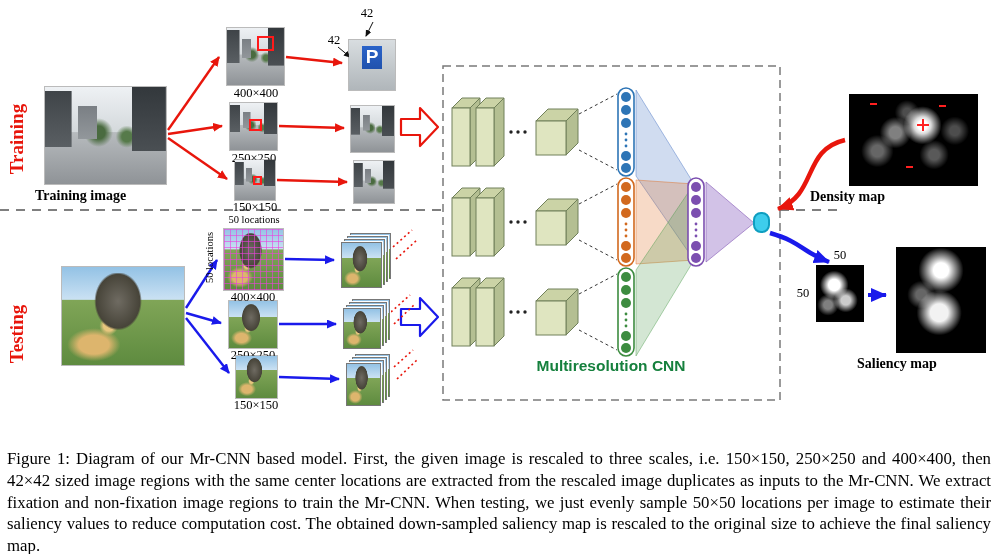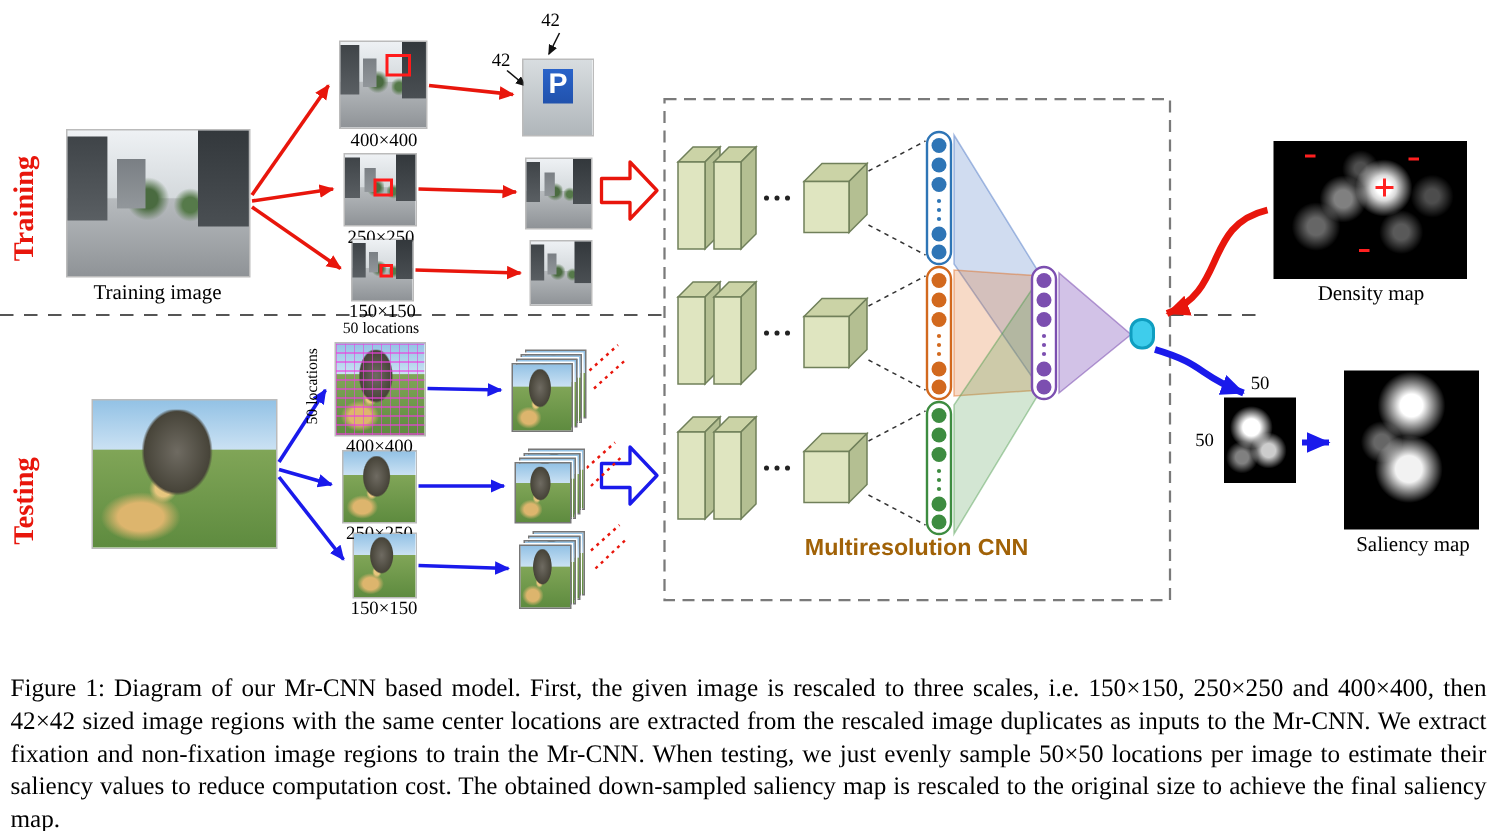--- a/index.html
+++ b/index.html
@@ -58,28 +58,28 @@
 
   .cross{position:absolute;left:53%;top:27%;width:12px;height:12px;}
   .cross::before{content:"";position:absolute;left:0;top:5px;width:12px;height:2px;background:#f22;}
   .cross::after{content:"";position:absolute;left:5px;top:0;width:2px;height:12px;background:#f22;}
   .tick{position:absolute;width:7px;height:2px;background:#ff2020;}
 
   .vlabel{position:absolute;font-family:"Liberation Serif",serif;font-weight:bold;font-size:19px;
     color:#e8160c;text-align:center;transform:rotate(-90deg);}
   .vlabel-sm{position:absolute;font-family:"Liberation Serif",serif;font-size:10.5px;color:#000;
     text-align:center;transform:rotate(-90deg);}
-  .cap{position:absolute;font-family:"Liberation Serif",serif;font-weight:normal;font-size:14px;
-    text-align:center;color:#000;}
+  .cap{position:absolute;font-family:"Liberation Serif",serif;font-weight:bold;font-size:14px;
+    color:#000;}
   .slabel{position:absolute;font-family:"Liberation Serif",serif;font-size:12.5px;color:#000;
     text-align:center;}
   .slabel-sm{position:absolute;font-family:"Liberation Serif",serif;font-size:10.5px;color:#000;
     text-align:center;}
   .cnn-title{position:absolute;font-family:"Liberation Sans",sans-serif;font-weight:bold;
-    font-size:15.5px;color:#a16207;text-align:center;}
+    font-size:15.5px;color:#15803d;text-align:center;}
   .figure-caption{position:absolute;left:7px;top:448px;width:984px;
     font-family:"Liberation Serif",serif;font-size:16.8px;line-height:21.8px;
     text-align:justify;color:#000;}
   .watermark{position:absolute;right:6px;top:526px;font-family:"Liberation Sans",sans-serif;
     font-size:13px;color:rgba(150,150,150,.75);background:rgba(205,205,205,.28);
     padding:1px 7px;border-radius:4px;letter-spacing:.5px;}
 </style>
 </head>
 <body>
 
@@ -314,24 +314,24 @@
   </div>
 
   <div class="cnn-title" style="left:521px;top:357px;width:180px">Multiresolution CNN</div>
 
   <div class="map density-map" style="left:849px;top:94px;width:129px;height:92px">
     <div class="cross"></div>
     <div class="tick" style="left:16%;top:10%"></div>
     <div class="tick" style="left:70%;top:12%"></div>
     <div class="tick" style="left:44%;top:78%"></div>
   </div>
-  <div class="cap" style="left:854px;top:189px;width:120px">Density map</div>
+  <div class="cap" style="left:810px;top:189px;width:120px">Density map</div>
 
   <div class="slabel" style="left:822px;top:248px;width:36px">50</div>
   <div class="slabel" style="left:792px;top:286px;width:22px">50</div>
   <div class="map small-map" style="left:816px;top:265px;width:48px;height:57px"></div>
 
   <div class="map saliency-map" style="left:896px;top:247px;width:90px;height:106px"></div>
-  <div class="cap" style="left:892px;top:356px;width:100px">Saliency map</div>
+  <div class="cap" style="left:857px;top:356px;width:100px">Saliency map</div>
 
   <div class="figure-caption">Figure 1: Diagram of our Mr-CNN based model. First, the given image is rescaled to three scales, i.e. 150×150, 250×250 and 400×400, then 42×42 sized image regions with the same center locations are extracted from the rescaled image duplicates as inputs to the Mr-CNN. We extract fixation and non-fixation image regions to train the Mr-CNN. When testing, we just evenly sample 50×50 locations per image to estimate their saliency values to reduce computation cost. The obtained down-sampled saliency map is rescaled to the original size to achieve the final saliency map.</div>
 
 </div>
 
 </body></html>

